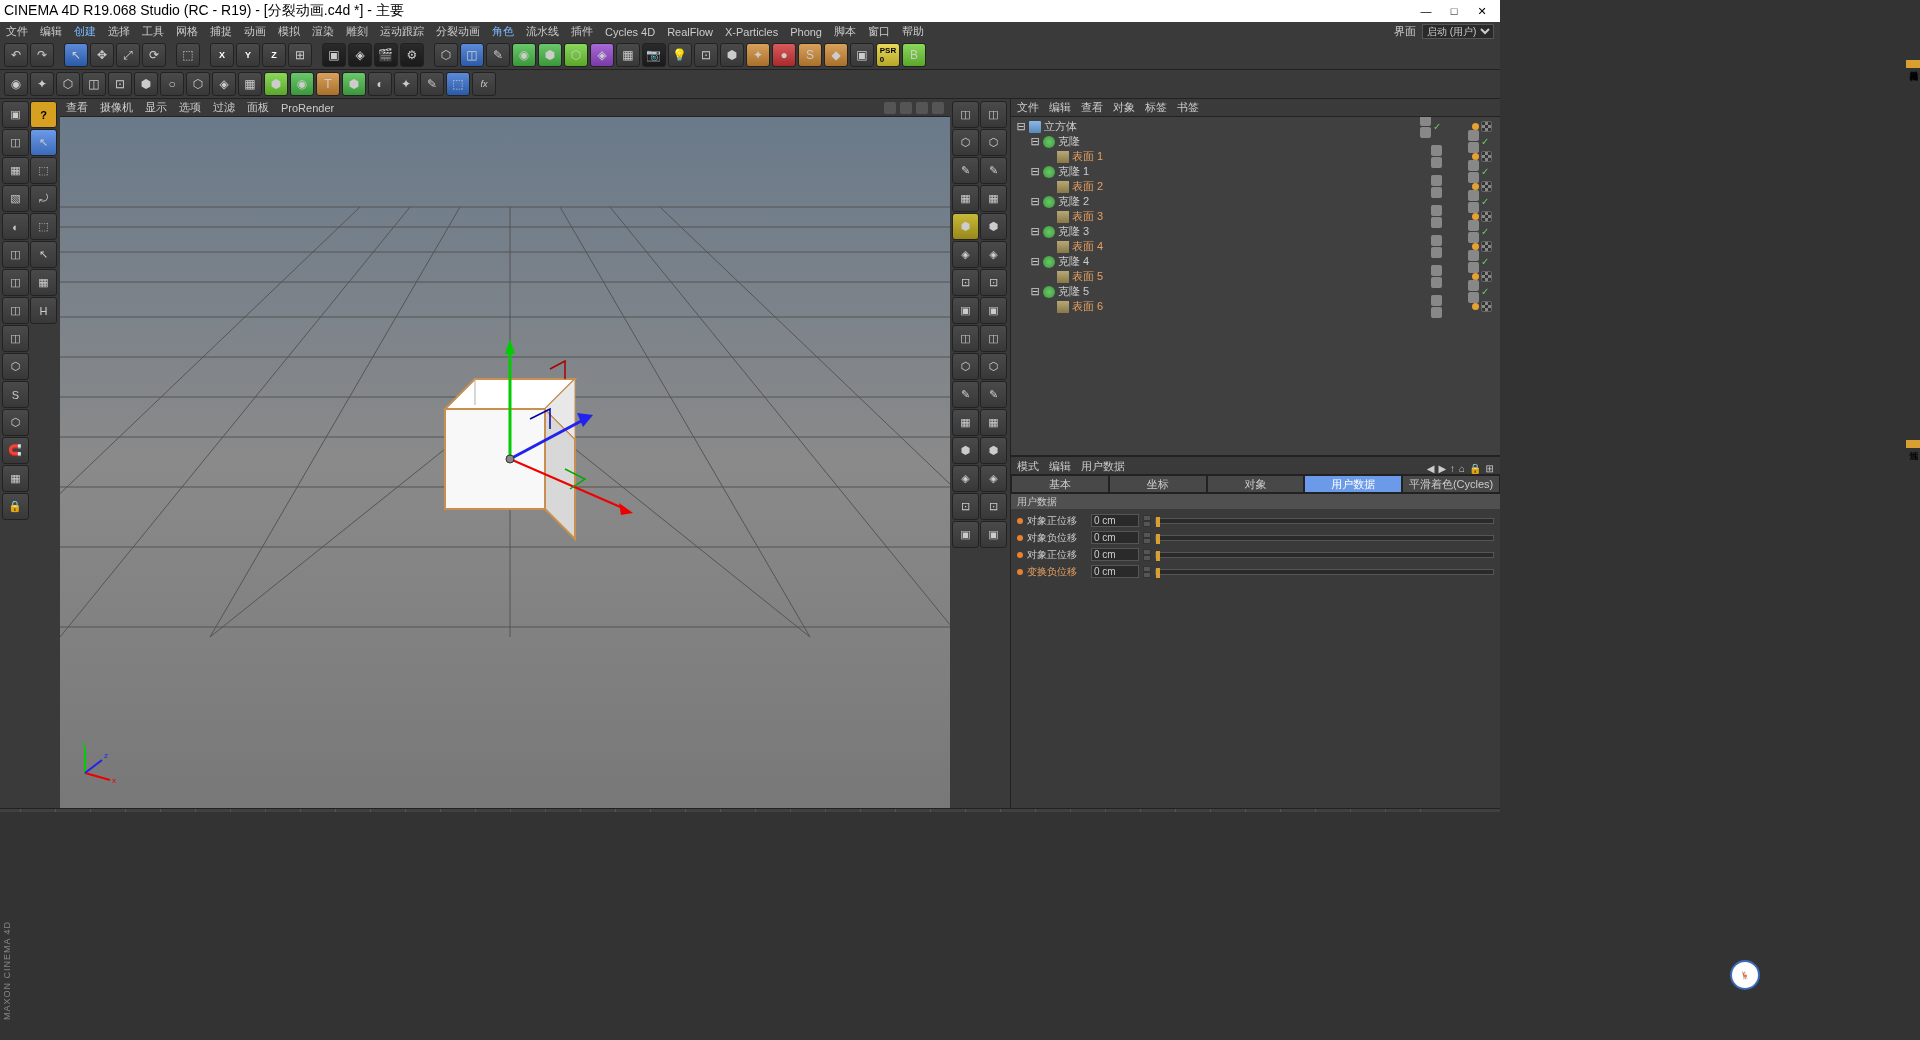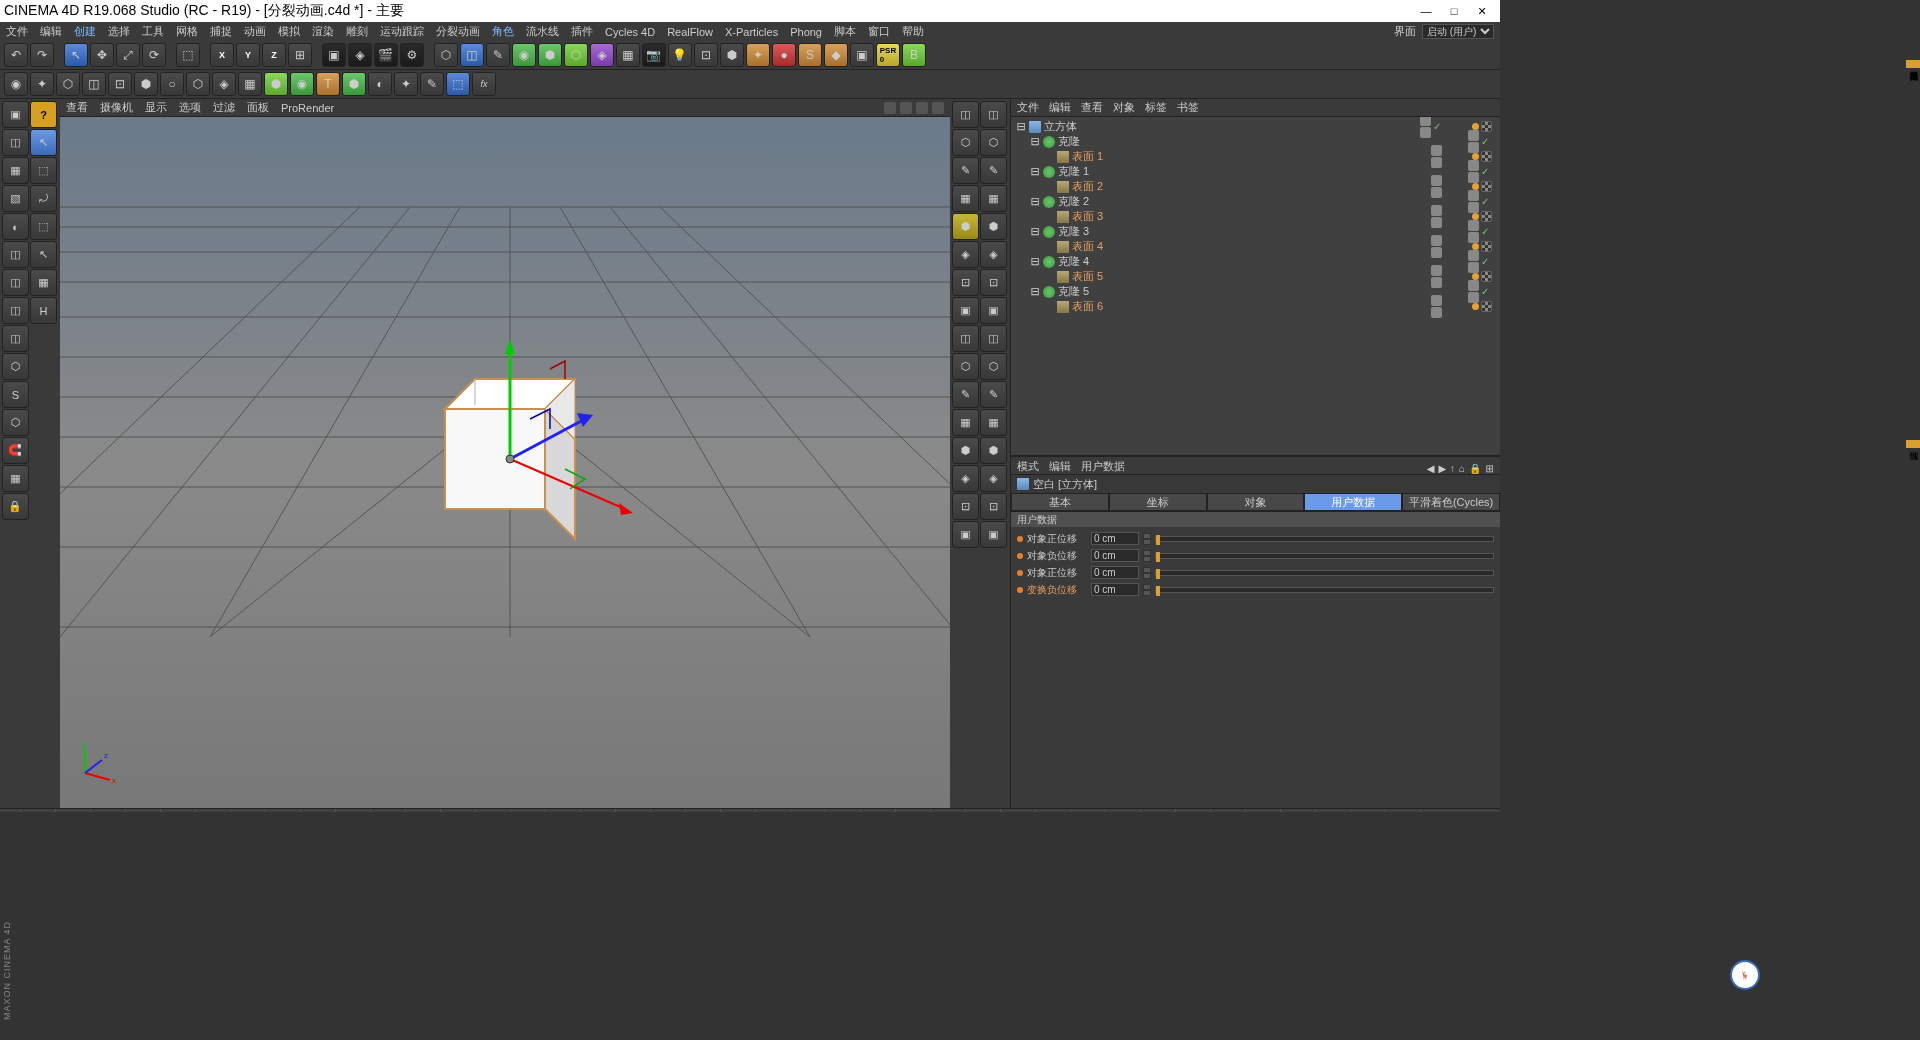--- a/index.html
+++ b/index.html
@@ -632,24 +632,20 @@
         <span>用户数据</span>
         <div class="r">
         <span>◀</span>
         <span>▶</span>
         <span>↑</span>
         <span>⌂</span>
         <span>🔒</span>
         <span>⊞</span>
       </div>
     </div>
-    <div class="attr-header">
-      <span class="tree-ico cube"></span>
-      <span>空白 [立方体]</span>
-    </div>
     <div class="attr-tabs" id="attrtabs">
         <div class="attr-tab">基本</div>
         <div class="attr-tab">坐标</div>
         <div class="attr-tab">对象</div>
         <div class="attr-tab active">用户数据</div>
         <div class="attr-tab">平滑着色(Cycles)</div>
       </div>
     <div class="attr-section-h">用户数据</div>
     <div class="attr-body" id="attrbody">
         <div class="attr-row">

